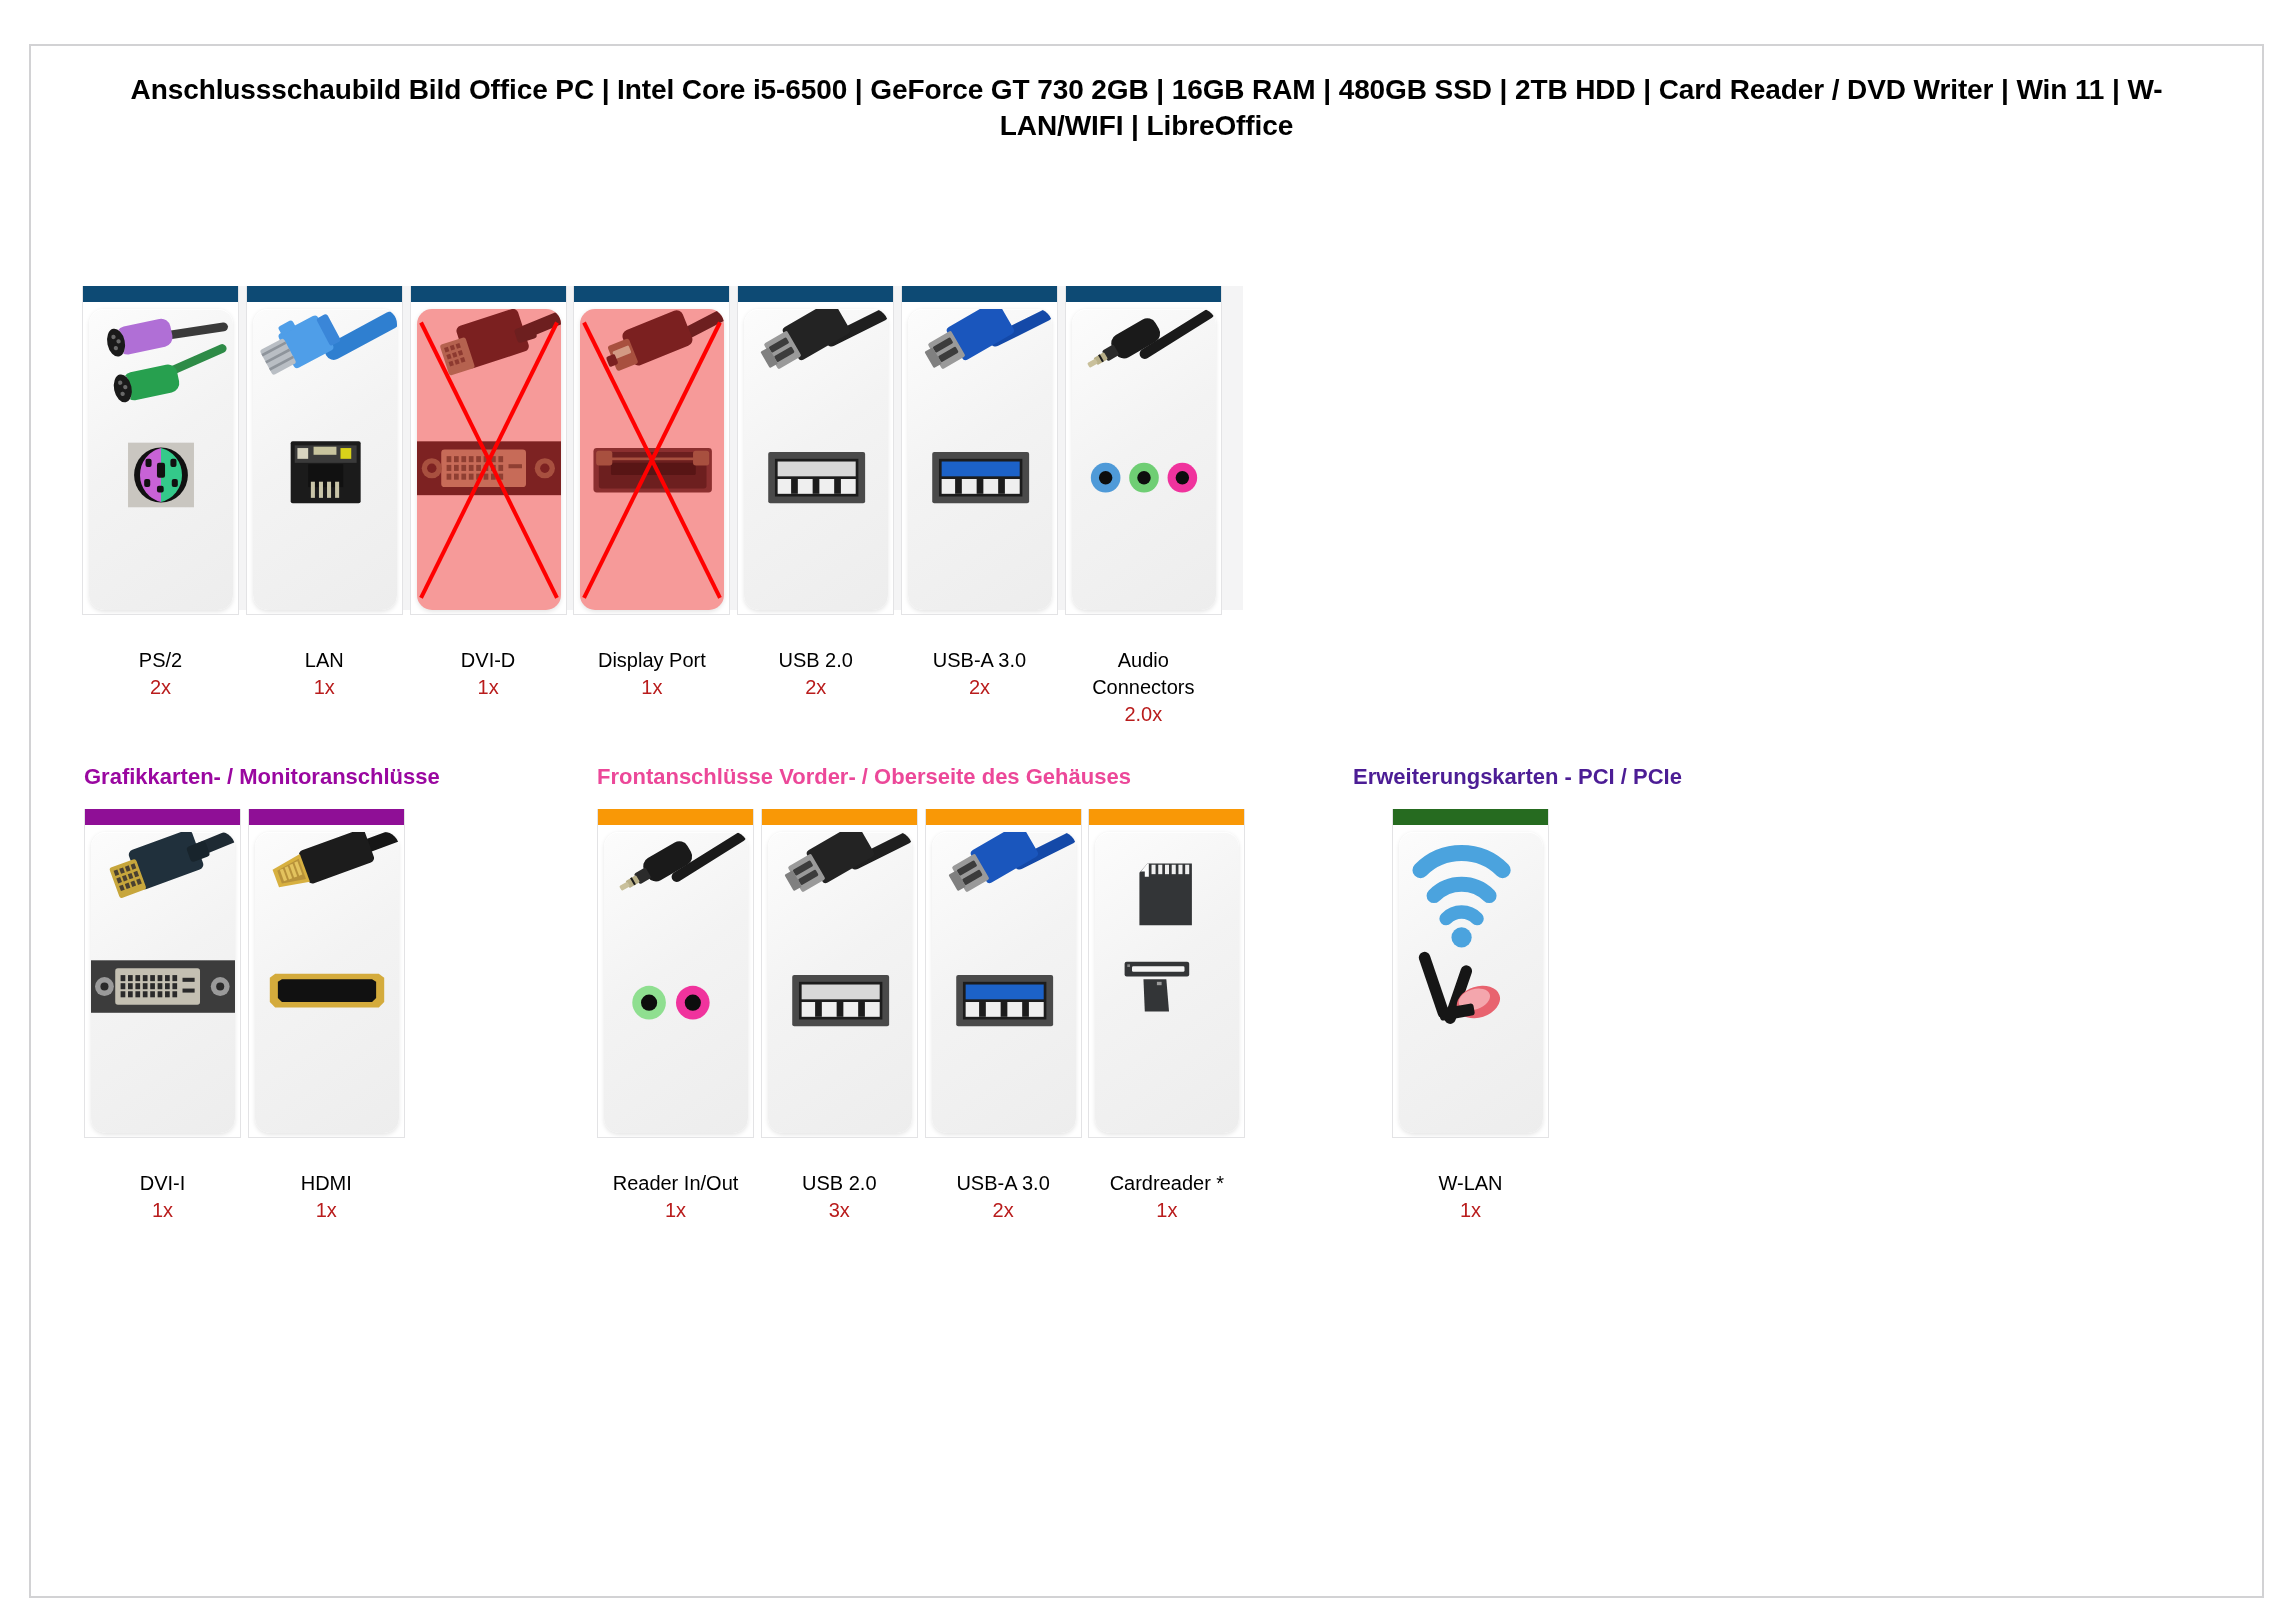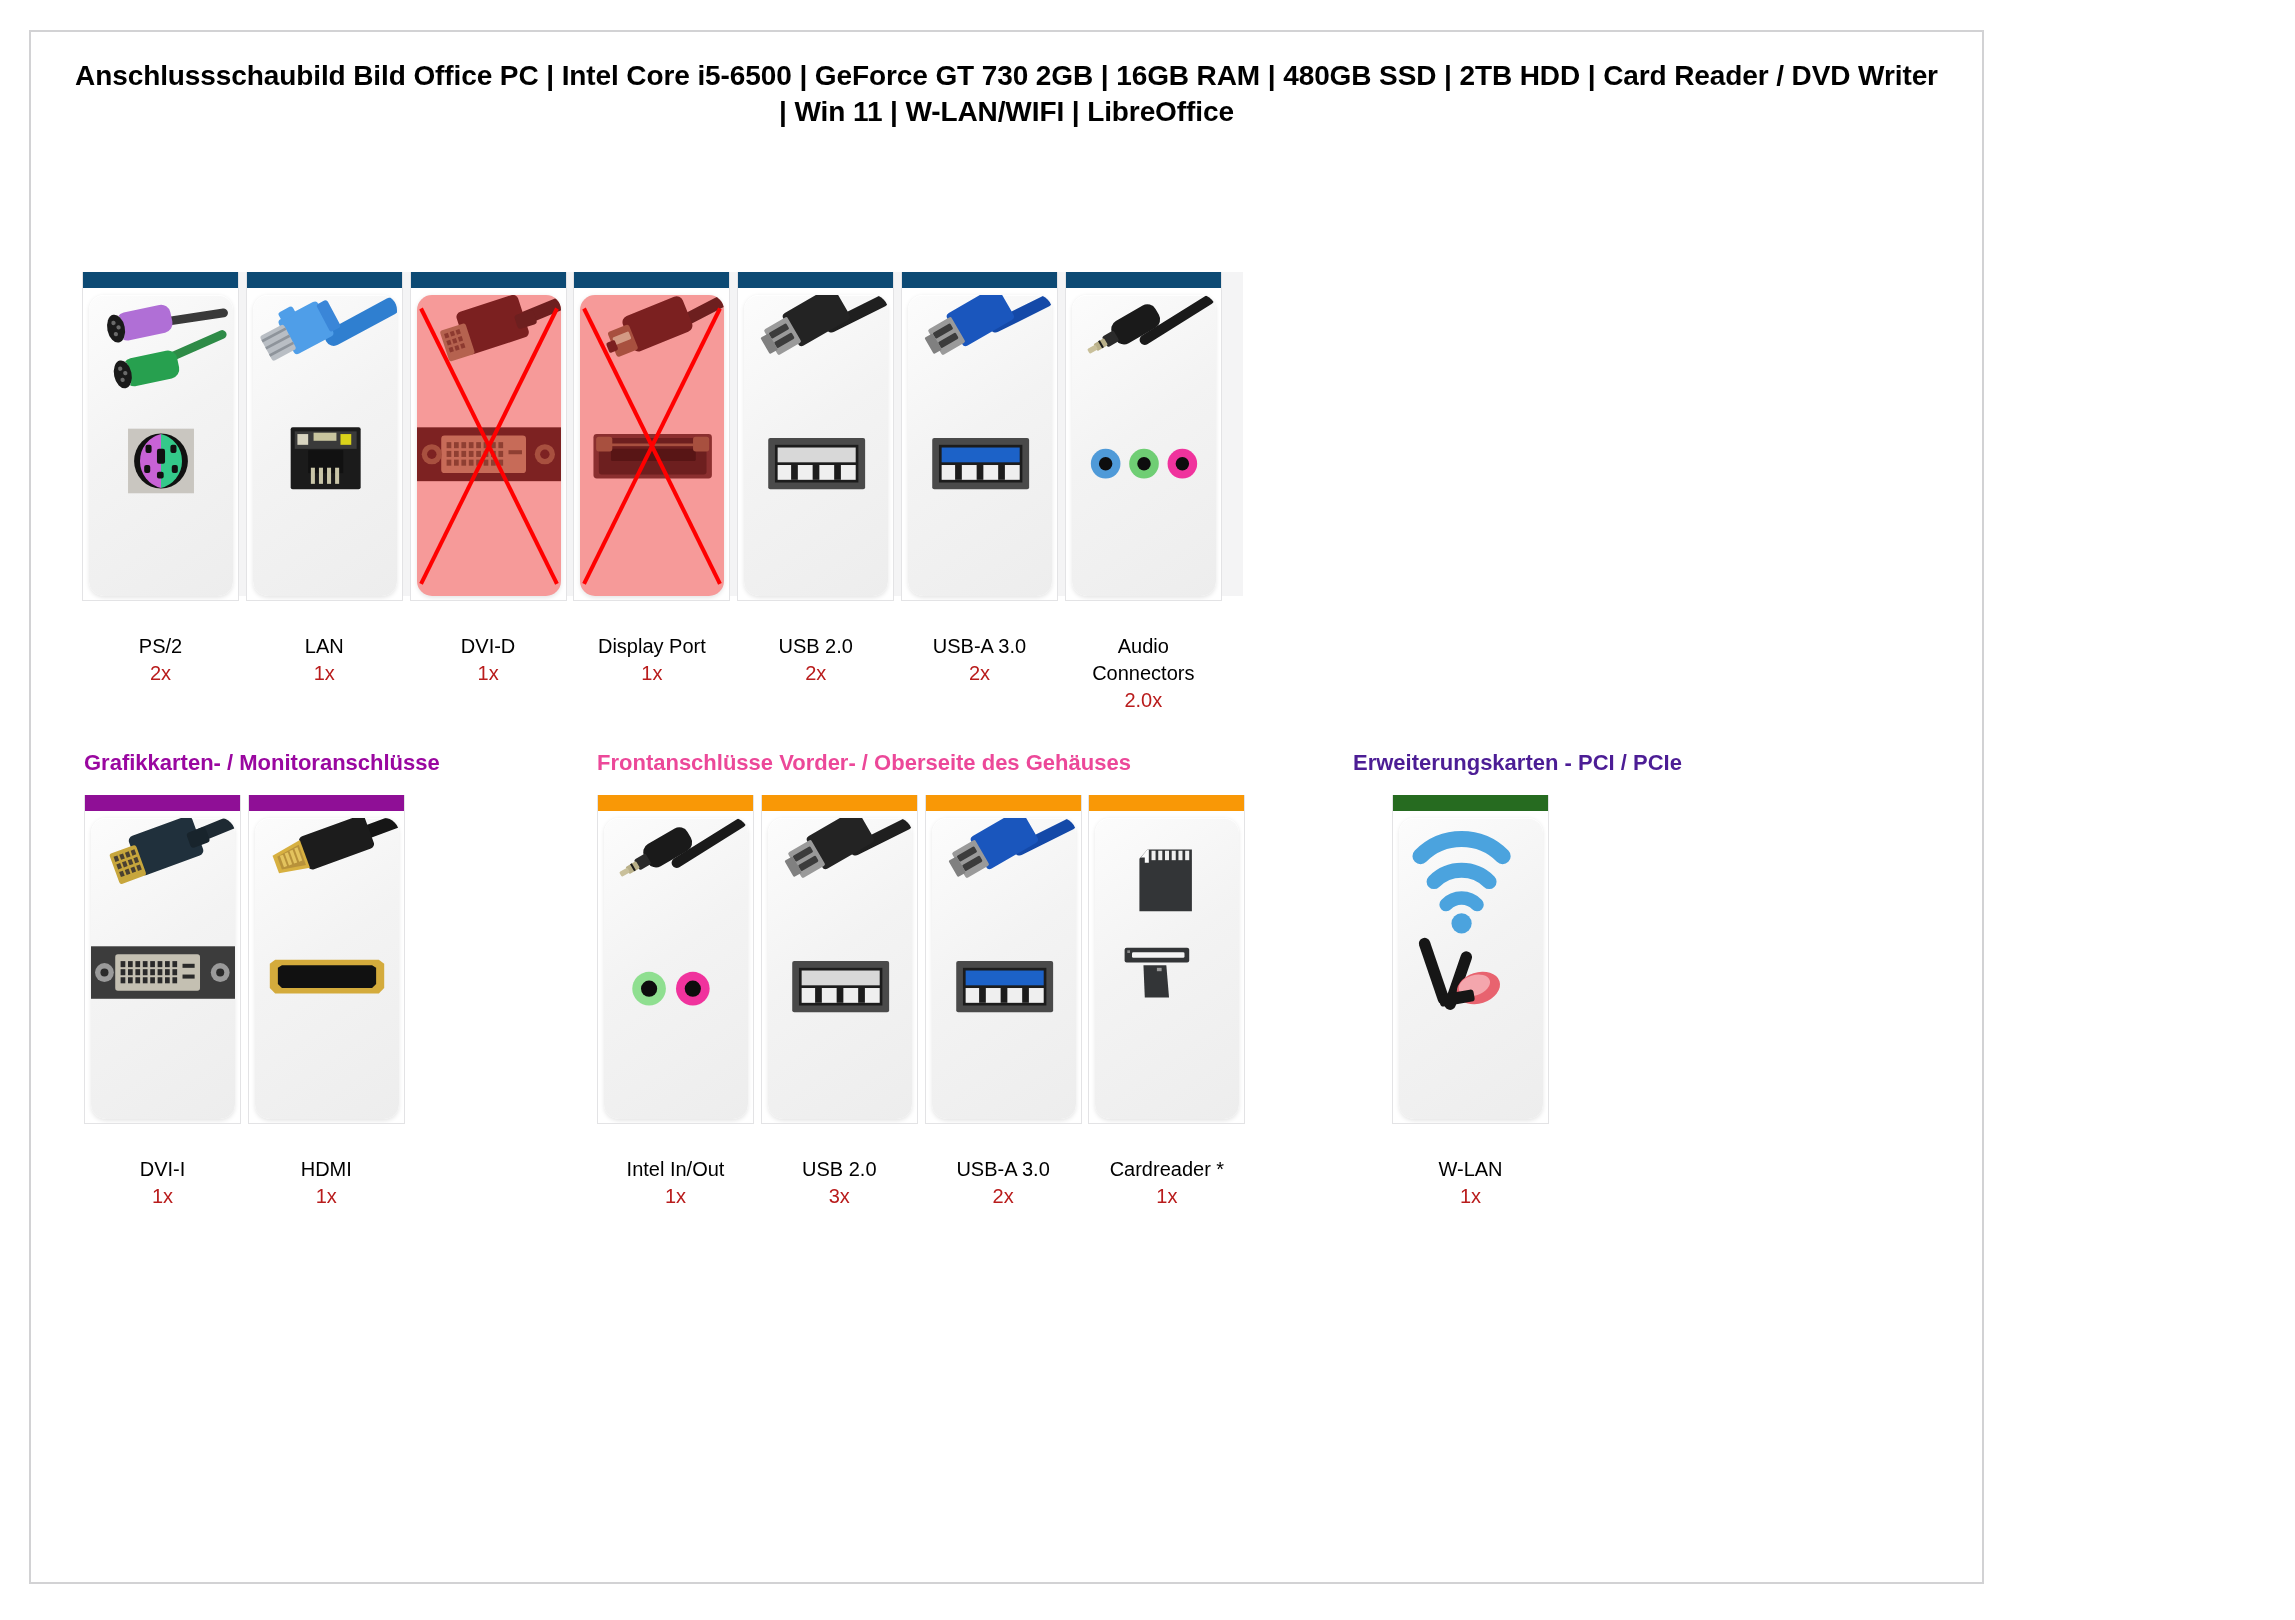--- a/index.html
+++ b/index.html
@@ -3,22 +3,22 @@
 <meta charset="utf-8">
 <style>
   * { box-sizing: border-box; margin: 0; padding: 0; }
   html, body {
     width: 2295px; height: 1620px;
     background: #ffffff;
     font-family: "Liberation Sans", sans-serif;
   }
   #page-frame {
     position: absolute;
-    left: 29px; top: 30px;
-    width: 1955px; height: 1554px;
+    left: 29px; top: 44px;
+    width: 2235px; height: 1554px;
     border: 2px solid #d2d2d4;
     background: #ffffff;
     overflow: hidden;
   }
 
   
   .doc-title {
     margin: 26px 41px 0 41px;
     text-align: center;
     font-size: 28px;
@@ -513,21 +513,21 @@
             <g transform="translate(42 228)">
               <circle cx="25" cy="25" r="25" fill="#8fdf90"></circle>
                 <circle cx="25" cy="25" r="12" fill="#0d0d0d"></circle>
               <circle cx="90" cy="25" r="25" fill="#f0339d"></circle>
                 <circle cx="90" cy="25" r="12" fill="#0d0d0d"></circle>
             </g>
           </svg>
         </div>
       </div>
       <div class="card-caption">
-        <div>Intel In/Out</div>
+        <div>Reader In/Out</div>
         <div class="card-count">1x</div>
       </div>
     </div>
 
     <div class="card-col">
       <div class="card">
         <div class="accent" style="background:#f99806"></div>
         <div class="inner">
           <svg class="art" viewBox="0 0 214 446">
             <path d="M130 46 L206 8" stroke="#1f1f1f" stroke-width="18" fill="none" stroke-linecap="round"></path>

